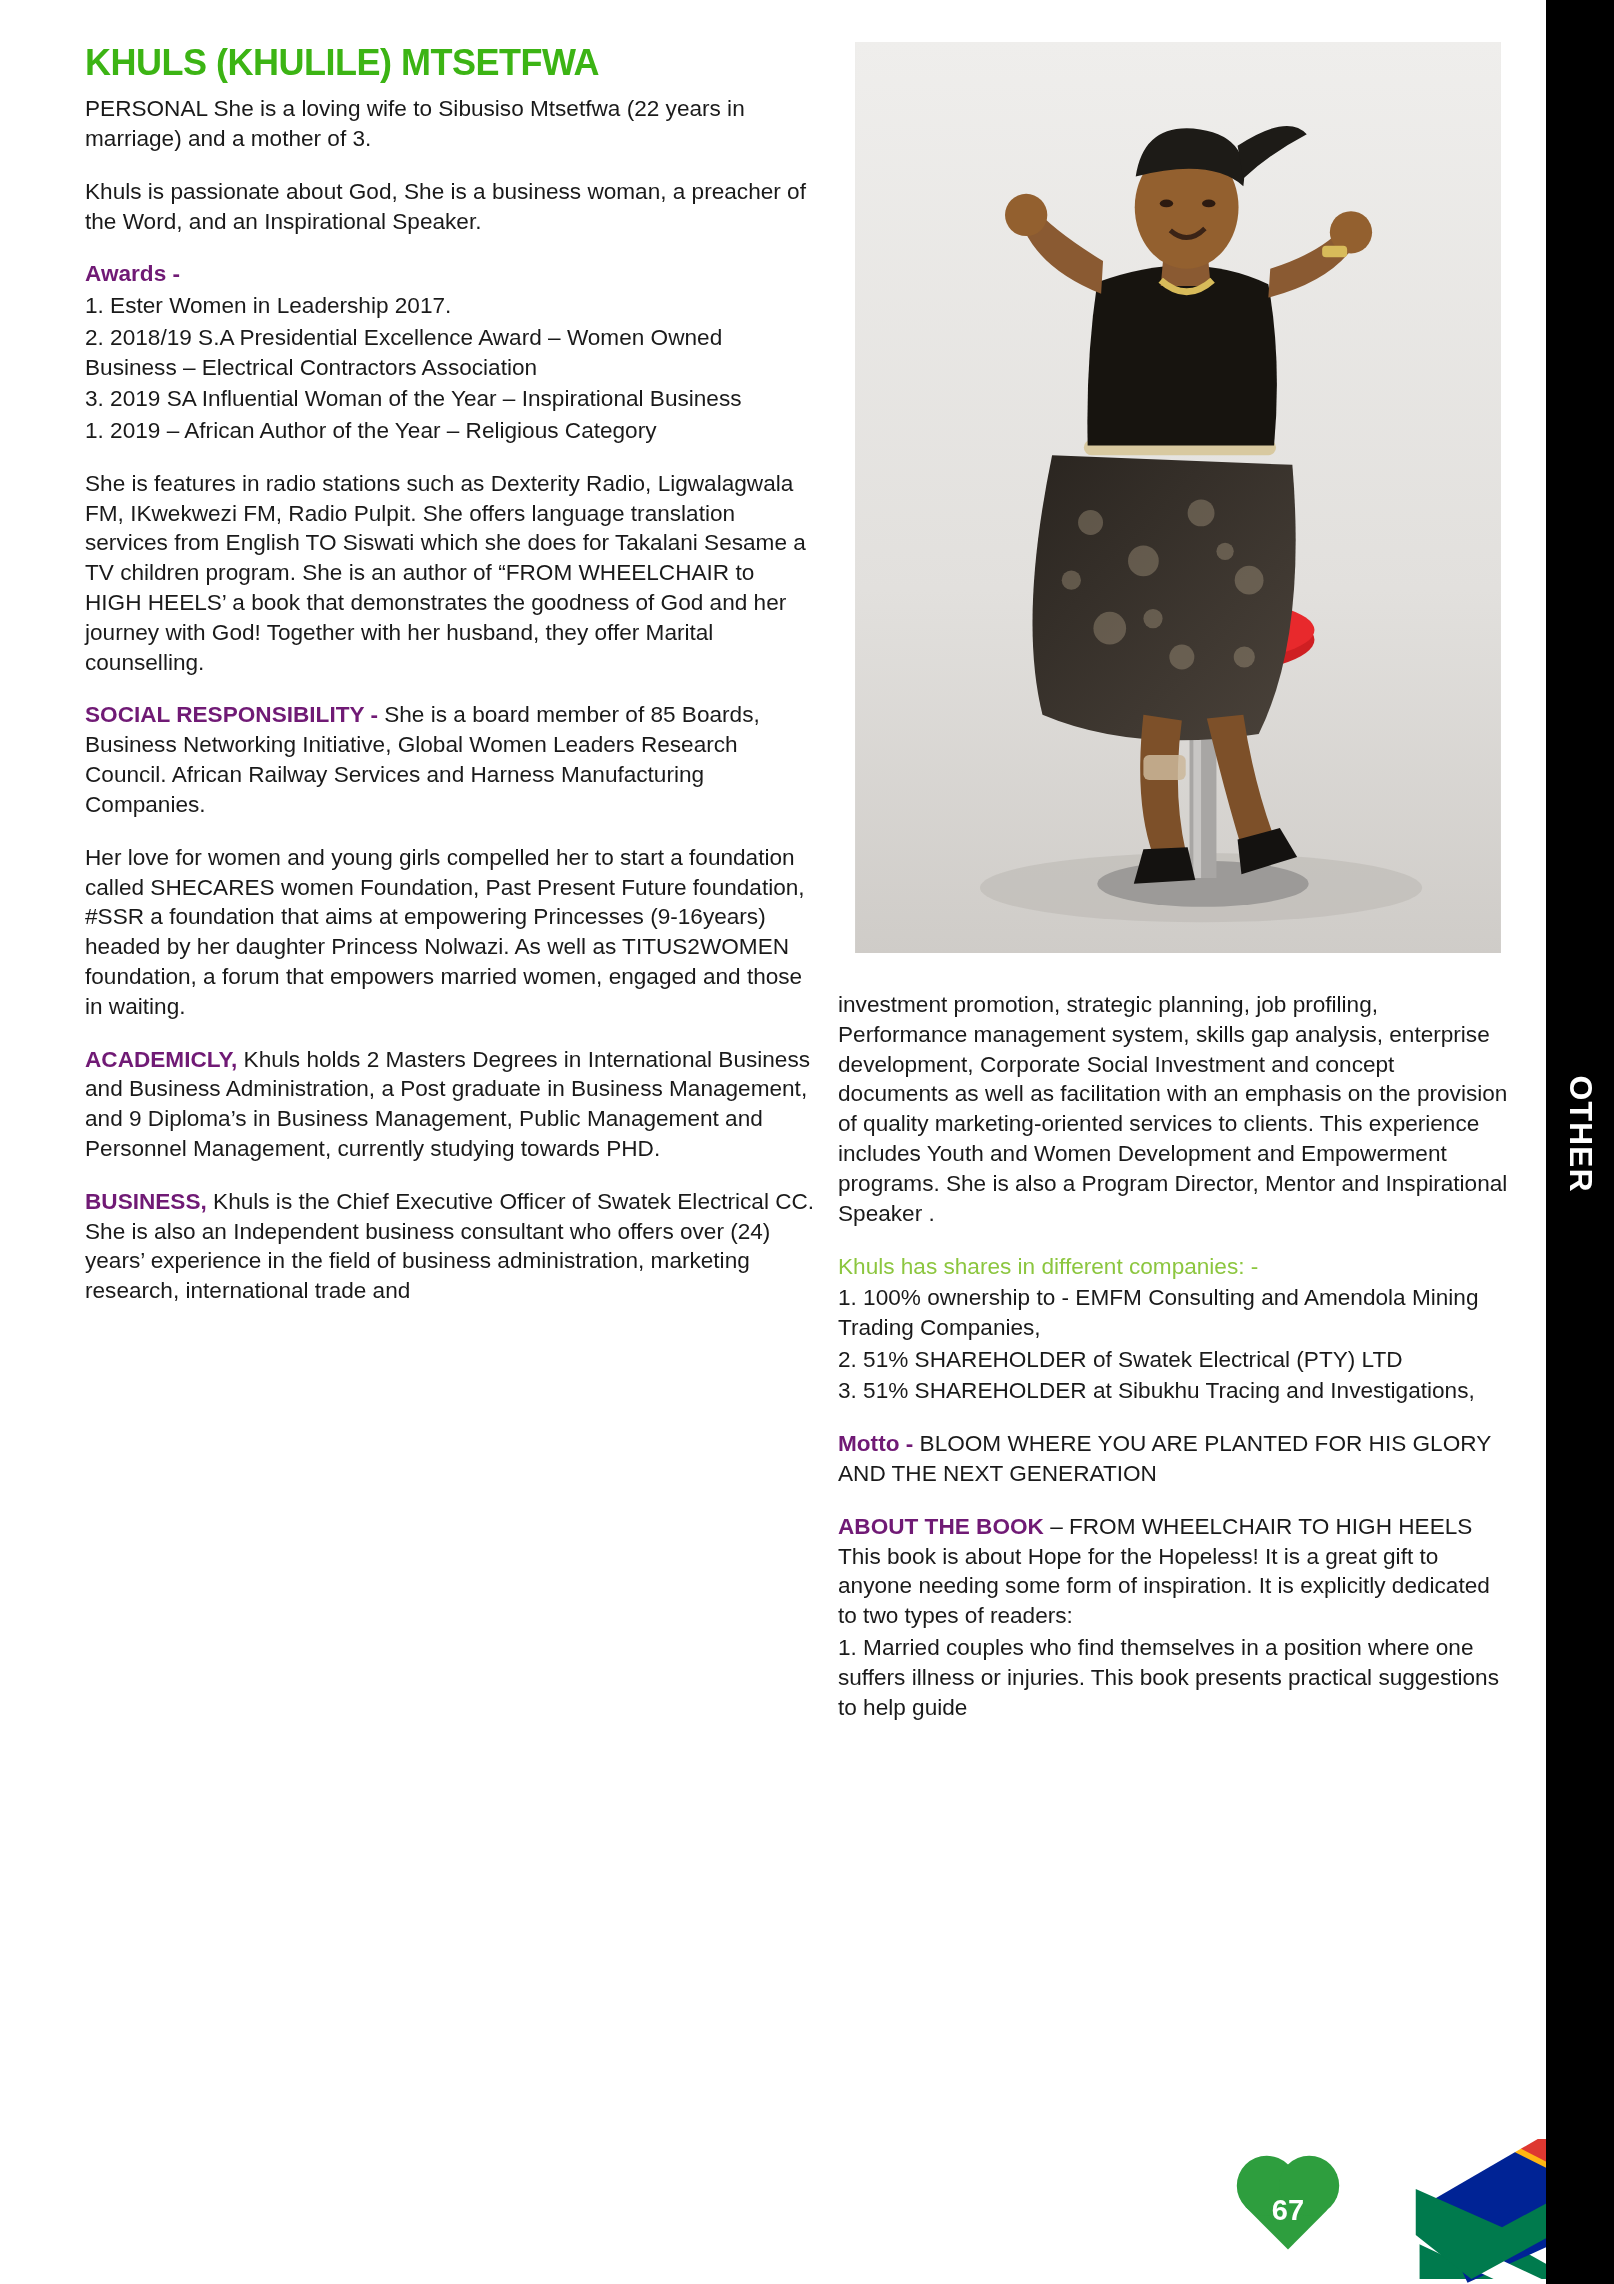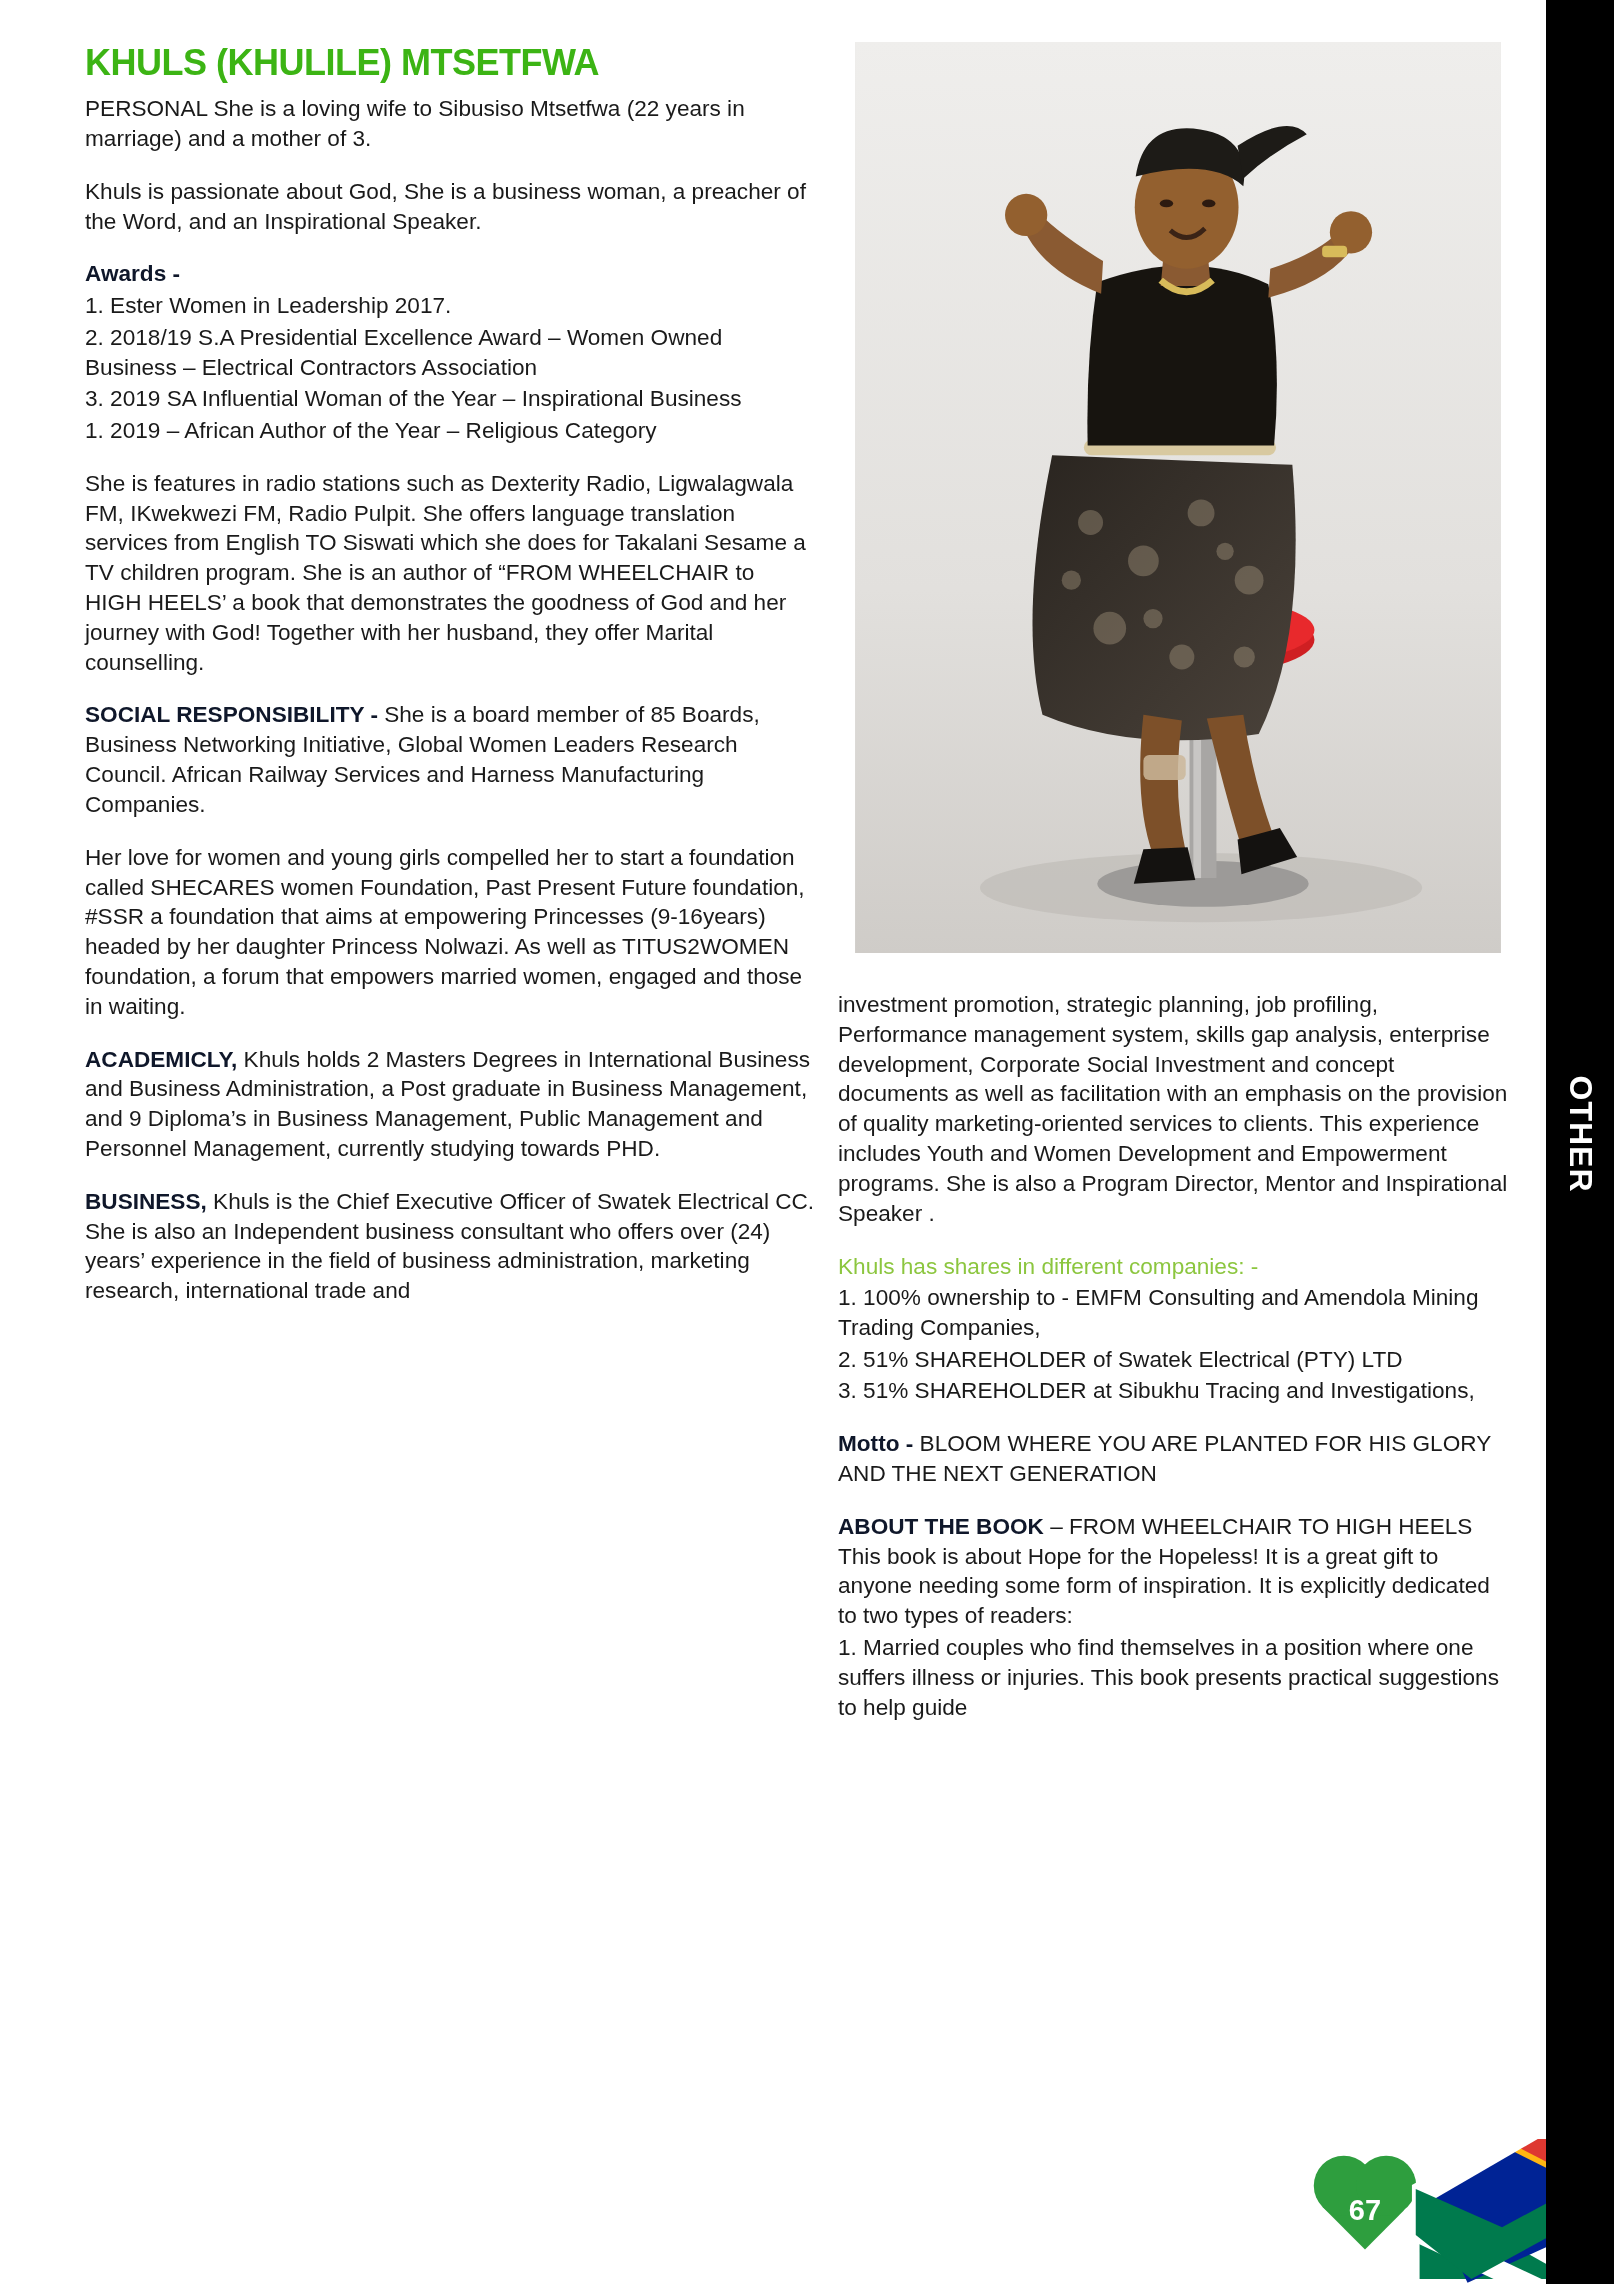--- a/index.html
+++ b/index.html
@@ -72,40 +72,40 @@
   p {
     margin: 0 0 23px 0;
   }
   p.tight {
     margin: 0 0 1.9px 0;
   }
   .lead-bold {
     font-weight: normal;
   }
   .green {
-    color: #0f172a;
+    color: #701a75;
     font-weight: bold;
   }
   .greenlight {
     color: #8cc63f;
   }
   .photo {
     position: absolute;
     left: 855px;
     top: 42px;
     width: 646px;
     height: 911px;
     overflow: hidden;
     background: #e8e6e4;
   }
   .photo svg { display: block; }
   
   .badge {
     position: absolute;
-    left: 1335px;
+    left: 1258px;
     top: 2173px;
     width: 73px;
     height: 73px;
   }
   .badge .heart {
     position: absolute;
     left: 0; top: 3.8px;
     width: 60px; height: 60px;
     background: #2e9e3e;
     transform: rotate(-45deg);

